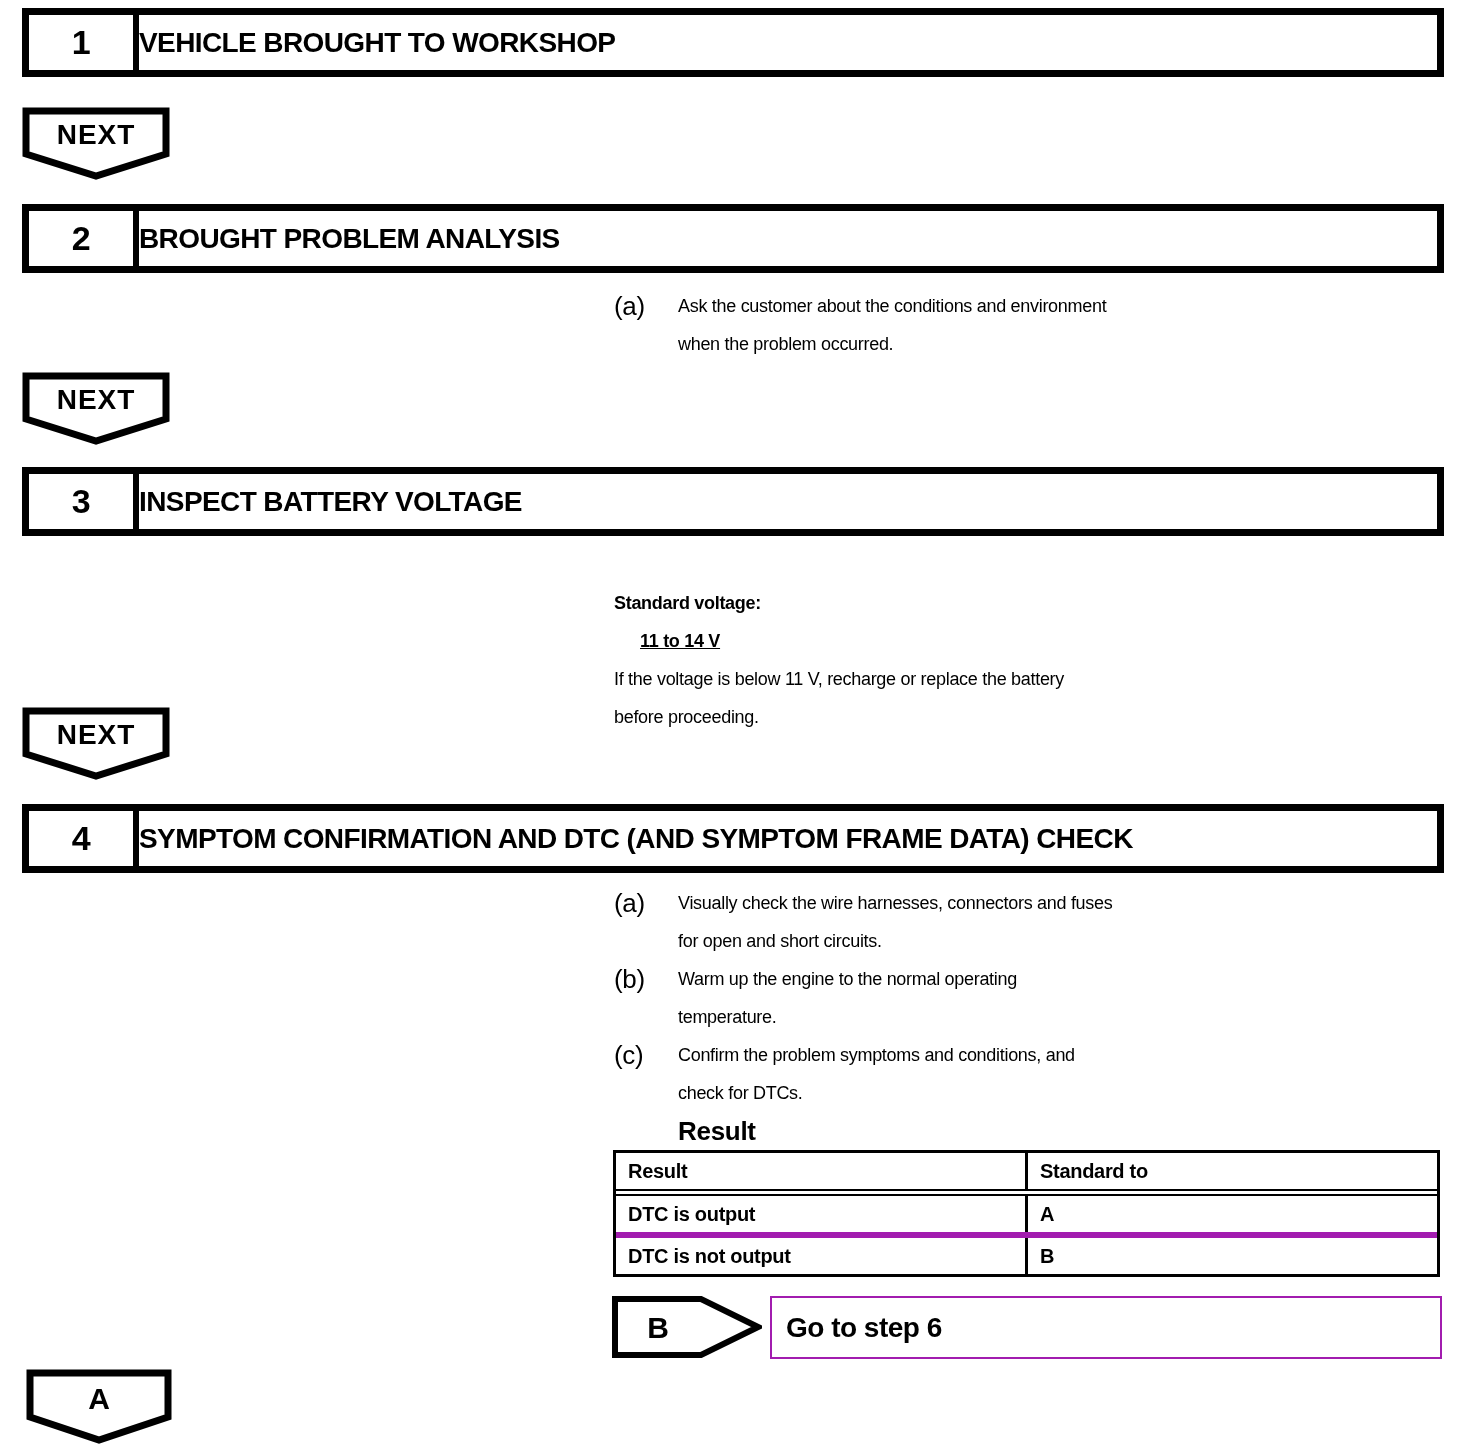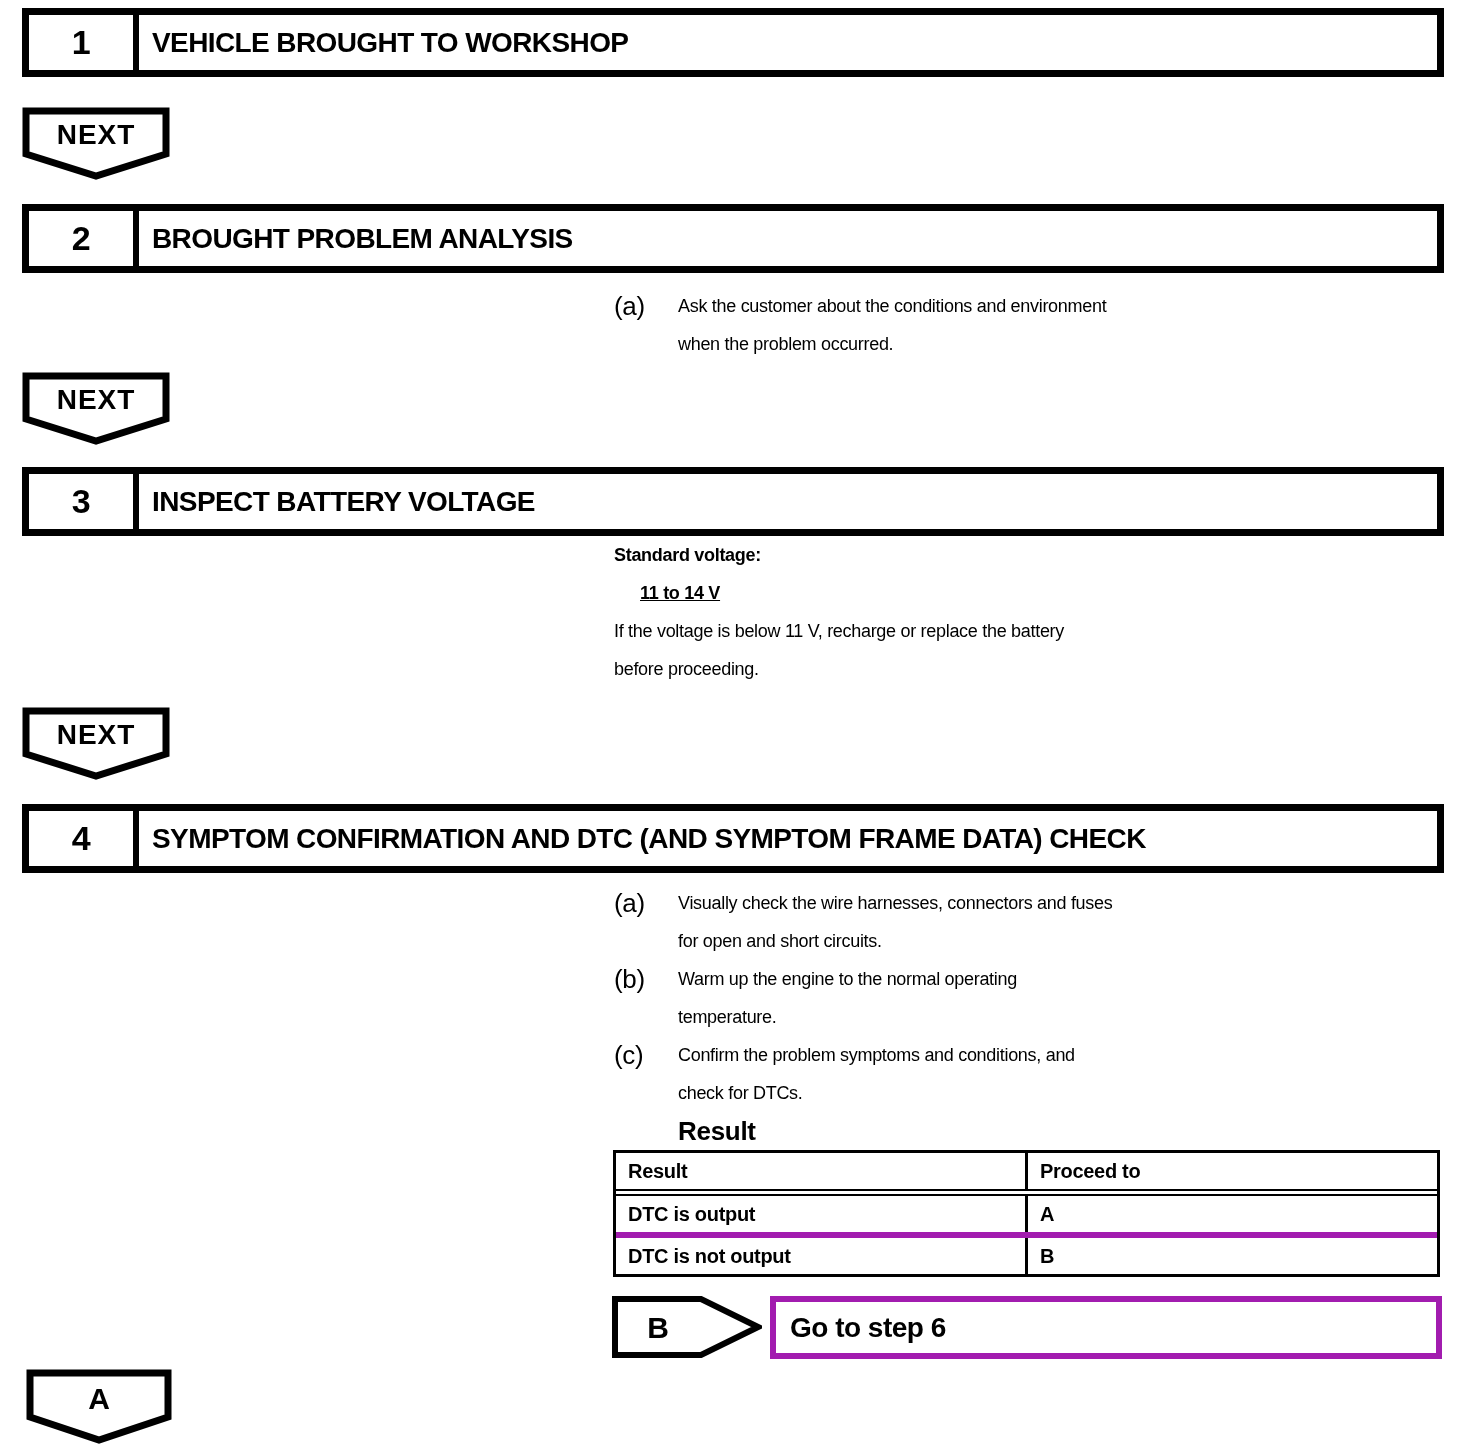--- a/index.html
+++ b/index.html
@@ -35,21 +35,20 @@
     align-items: center;
     justify-content: center;
     font-weight: bold;
     font-size: 34px;
     letter-spacing: -0.5px;
   }
   .steptitle {
     flex: 1;
     display: flex;
     align-items: center;
-    padding-left: 13px;
     font-weight: bold;
     font-size: 28px;
     letter-spacing: -0.6px;
     white-space: nowrap;
   }
 
   
   .connector { position: absolute; }
   .connector text {
     font-family: "Liberation Sans", "DejaVu Sans", sans-serif;
@@ -116,21 +115,21 @@
   }
   .tcell.first { border-right: 3px solid #000; }
 
   
   .gobox {
     position: absolute;
     left: 770px;
     top: 1296px;
     width: 672px;
     height: 63px;
-    border: 6px solid #a21caf;
+    border: 2px solid #a21caf;
     box-sizing: border-box;
     display: flex;
     align-items: center;
     padding-left: 14px;
     font-weight: bold;
     font-size: 28px;
     letter-spacing: -0.5px;
     background: #fff;
   }
 </style>
@@ -167,21 +166,21 @@
   <svg class="connector" style="left:22px; top:372px" width="148" height="74" viewBox="0 0 148 74">
     <polygon points="4,4 144,4 144,47 74,69 4,47" fill="#fff" stroke="#000" stroke-width="7"></polygon>
     <text x="74" y="37" text-anchor="middle" font-size="28" letter-spacing="1">NEXT</text>
   </svg>
 
   <div class="stepbox" style="top:467px">
     <div class="stepnum">3</div>
     <div class="steptitle">INSPECT BATTERY VOLTAGE</div>
   </div>
 
-  <div class="note" style="top:536px">
+  <div class="note" style="top:584px">
     <div class="line bold">Standard voltage:</div>
     <div class="line bold indent">11 to 14 V</div>
     <div class="line">If the voltage is below 11 V, recharge or replace the battery</div>
     <div class="line">before proceeding.</div>
   </div>
 
   <svg class="connector" style="left:22px; top:707px" width="148" height="74" viewBox="0 0 148 74">
     <polygon points="4,4 144,4 144,47 74,69 4,47" fill="#fff" stroke="#000" stroke-width="7"></polygon>
     <text x="74" y="37" text-anchor="middle" font-size="28" letter-spacing="1">NEXT</text>
   </svg>
@@ -212,21 +211,21 @@
         <div class="line">Confirm the problem symptoms and conditions, and</div>
         <div class="line">check for DTCs.</div>
       </div>
     </div>
     <div class="result-label">Result</div>
   </div>
 
   <div class="rtable">
     <div class="trow thead">
       <div class="tcell first">Result</div>
-      <div class="tcell">Proceed to</div>
+      <div class="tcell">Standard to</div>
     </div>
     <div class="trow mid">
       <div class="tcell first">DTC is output</div>
       <div class="tcell">A</div>
     </div>
     <div class="trow">
       <div class="tcell first">DTC is not output</div>
       <div class="tcell">B</div>
     </div>
   </div>

